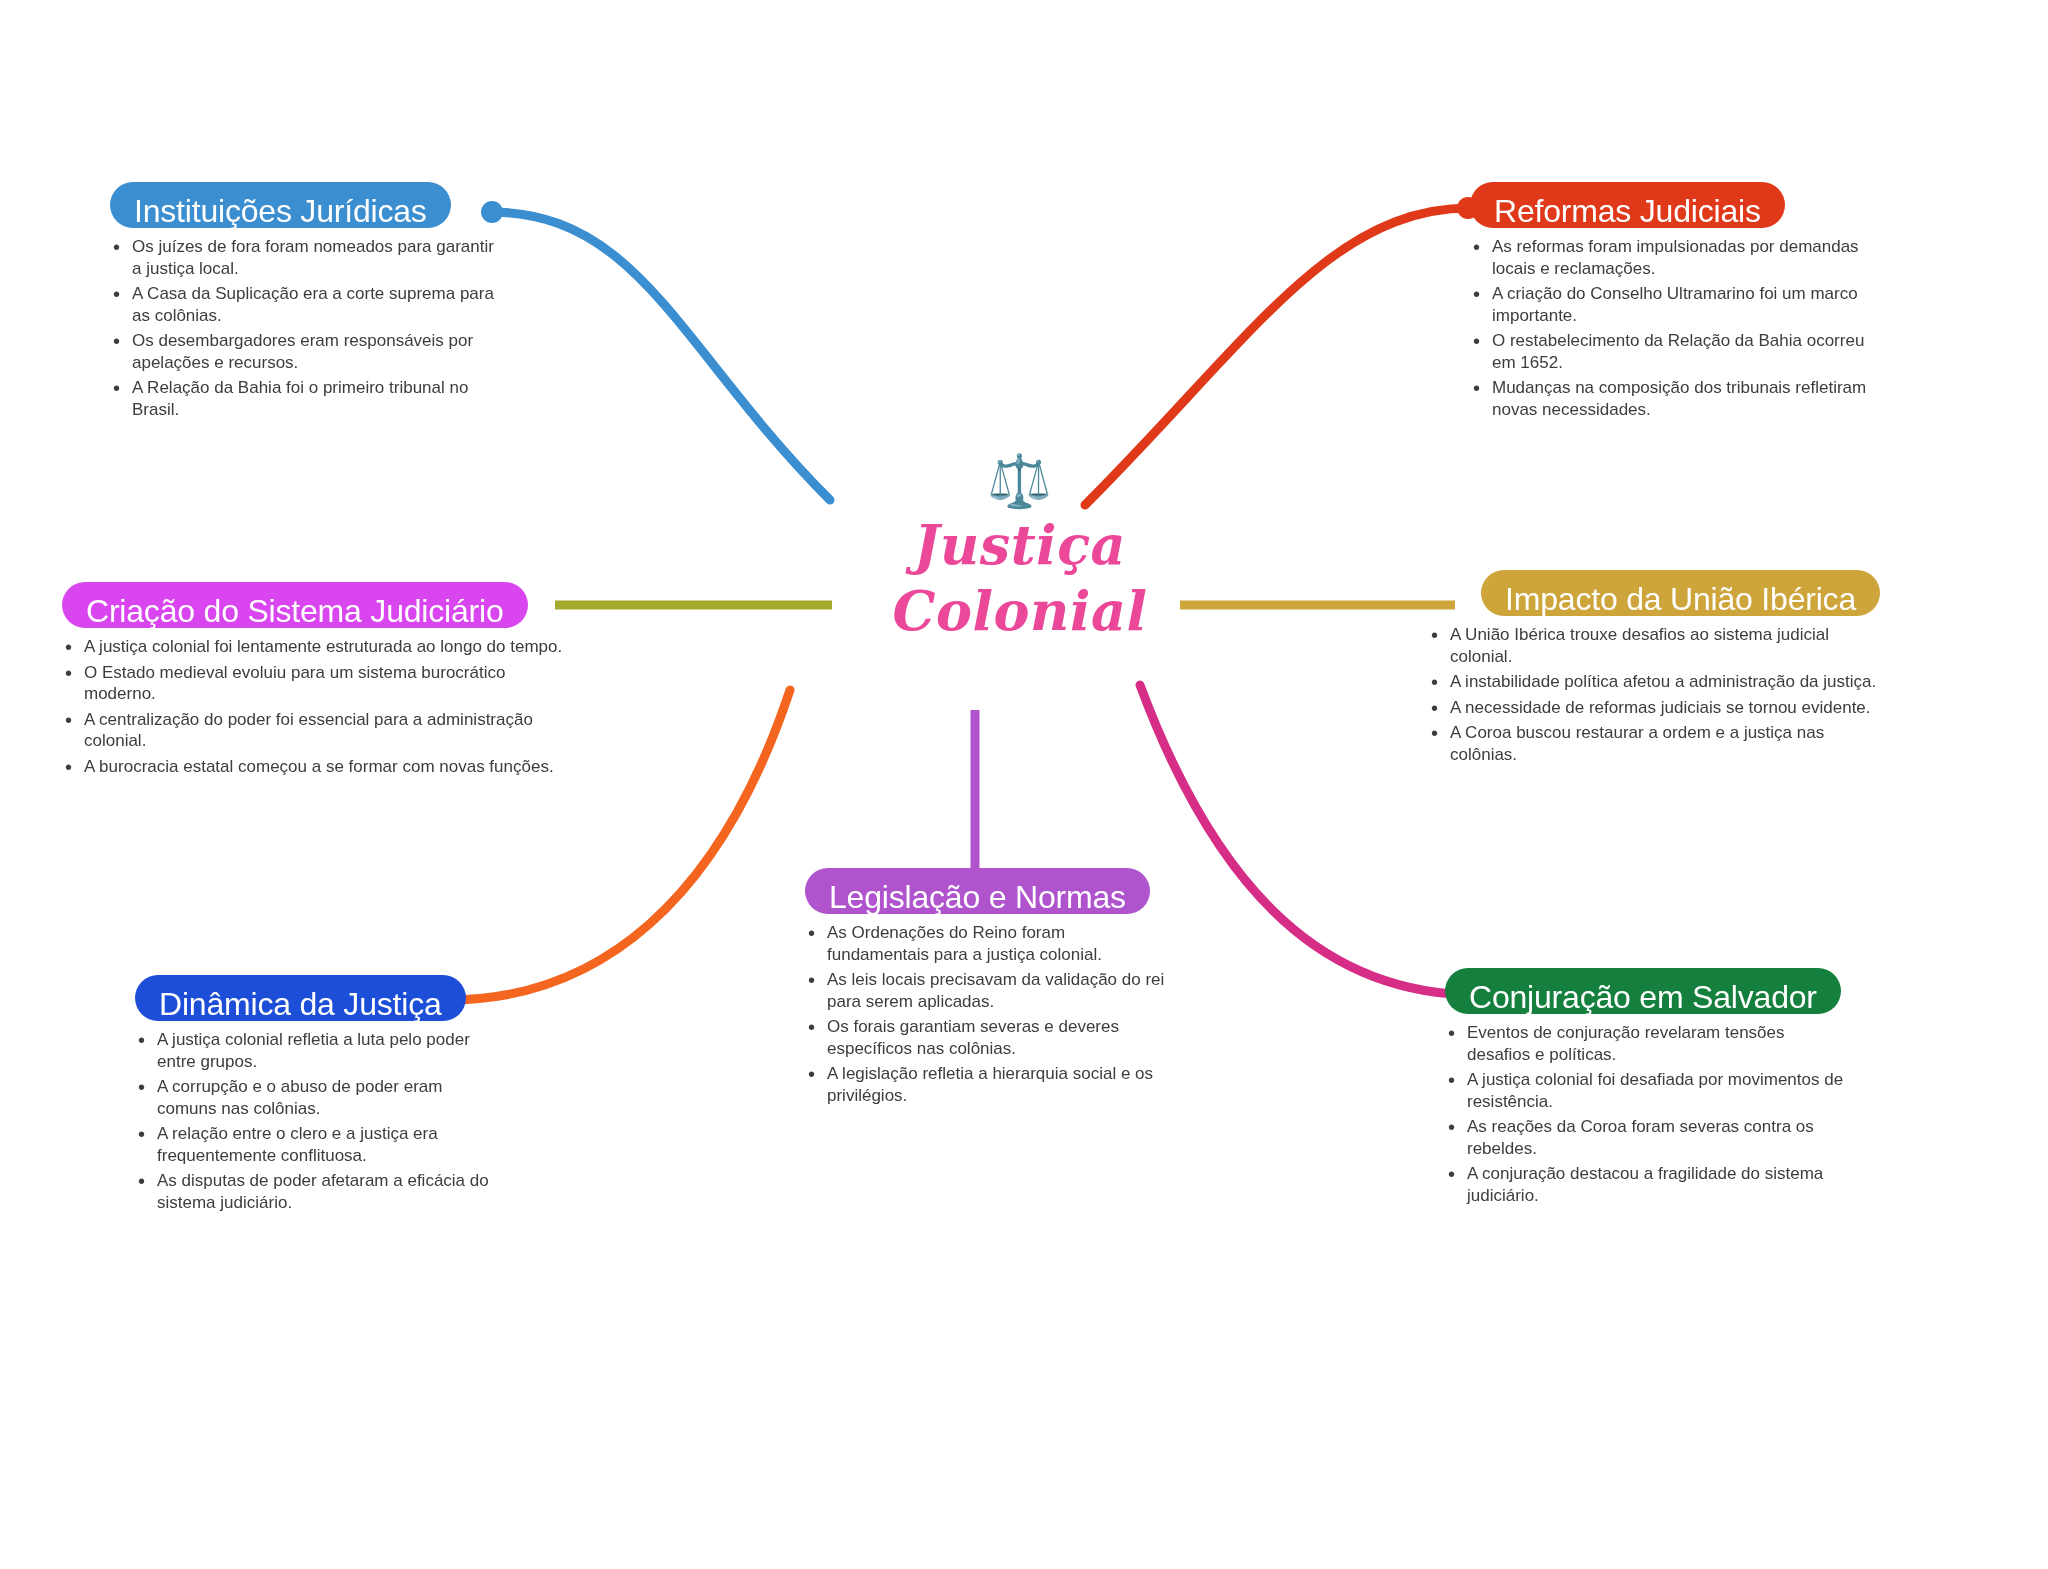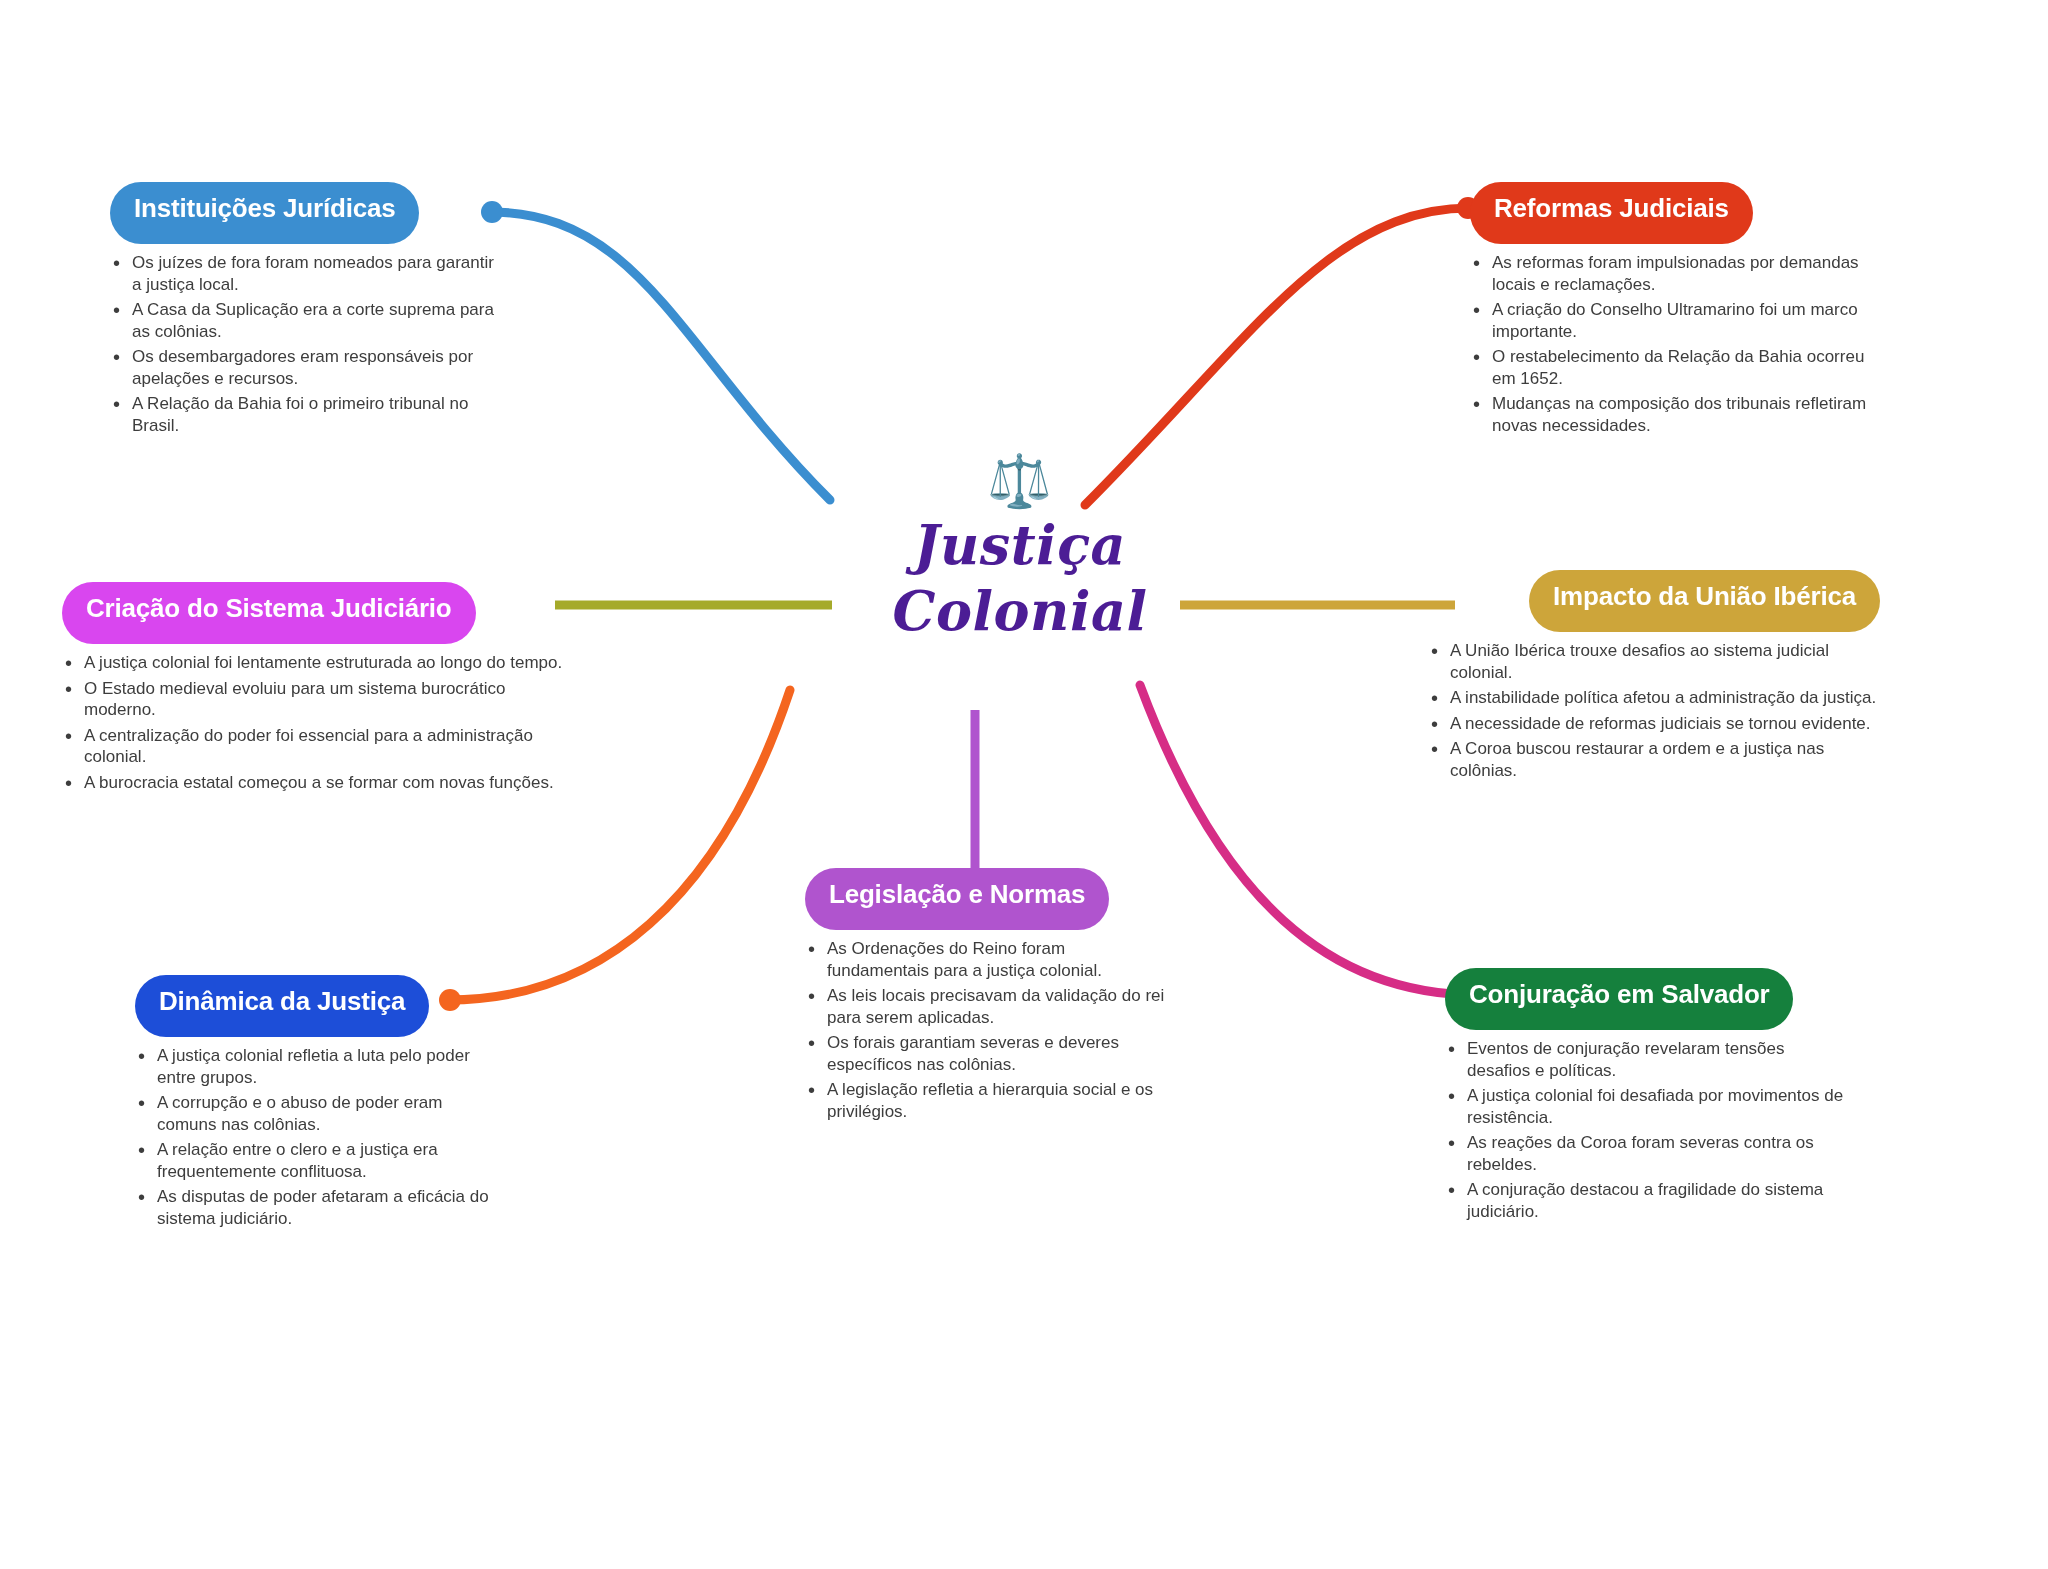--- a/index.html
+++ b/index.html
@@ -38,41 +38,41 @@
     line-height: 1;
     display: block;
     margin-bottom: 6px;
   }
   .center-title {
     font-family: "DejaVu Serif", "Liberation Serif", serif;
     font-style: italic;
     font-weight: 700;
     font-size: 54px;
     line-height: 1.22;
-    color: #4c1d95;
+    color: #ec4899;
     letter-spacing: 0.5px;
     white-space: pre-line;
   }
 
   
   .branch {
     position: absolute;
     box-sizing: border-box;
   }
   .pill-row {
     display: flex;
   }
   .pill {
     display: inline-block;
     border-radius: 999px;
     color: #ffffff;
-    font-weight: 700;
-    font-size: 26px;
+    font-weight: 400;
+    font-size: 32px;
     line-height: 1;
-    padding: 13px 24px 23px 24px;
+    padding: 13px 24px 1px 24px;
     white-space: nowrap;
     letter-spacing: -0.2px;
   }
   .branch.align-right .pill-row { justify-content: flex-end; }
   .branch.align-left  .pill-row { justify-content: flex-start; }
 
   ul.bullets {
     list-style: none;
     margin: 8px 0 0 0;
     padding: 0;

